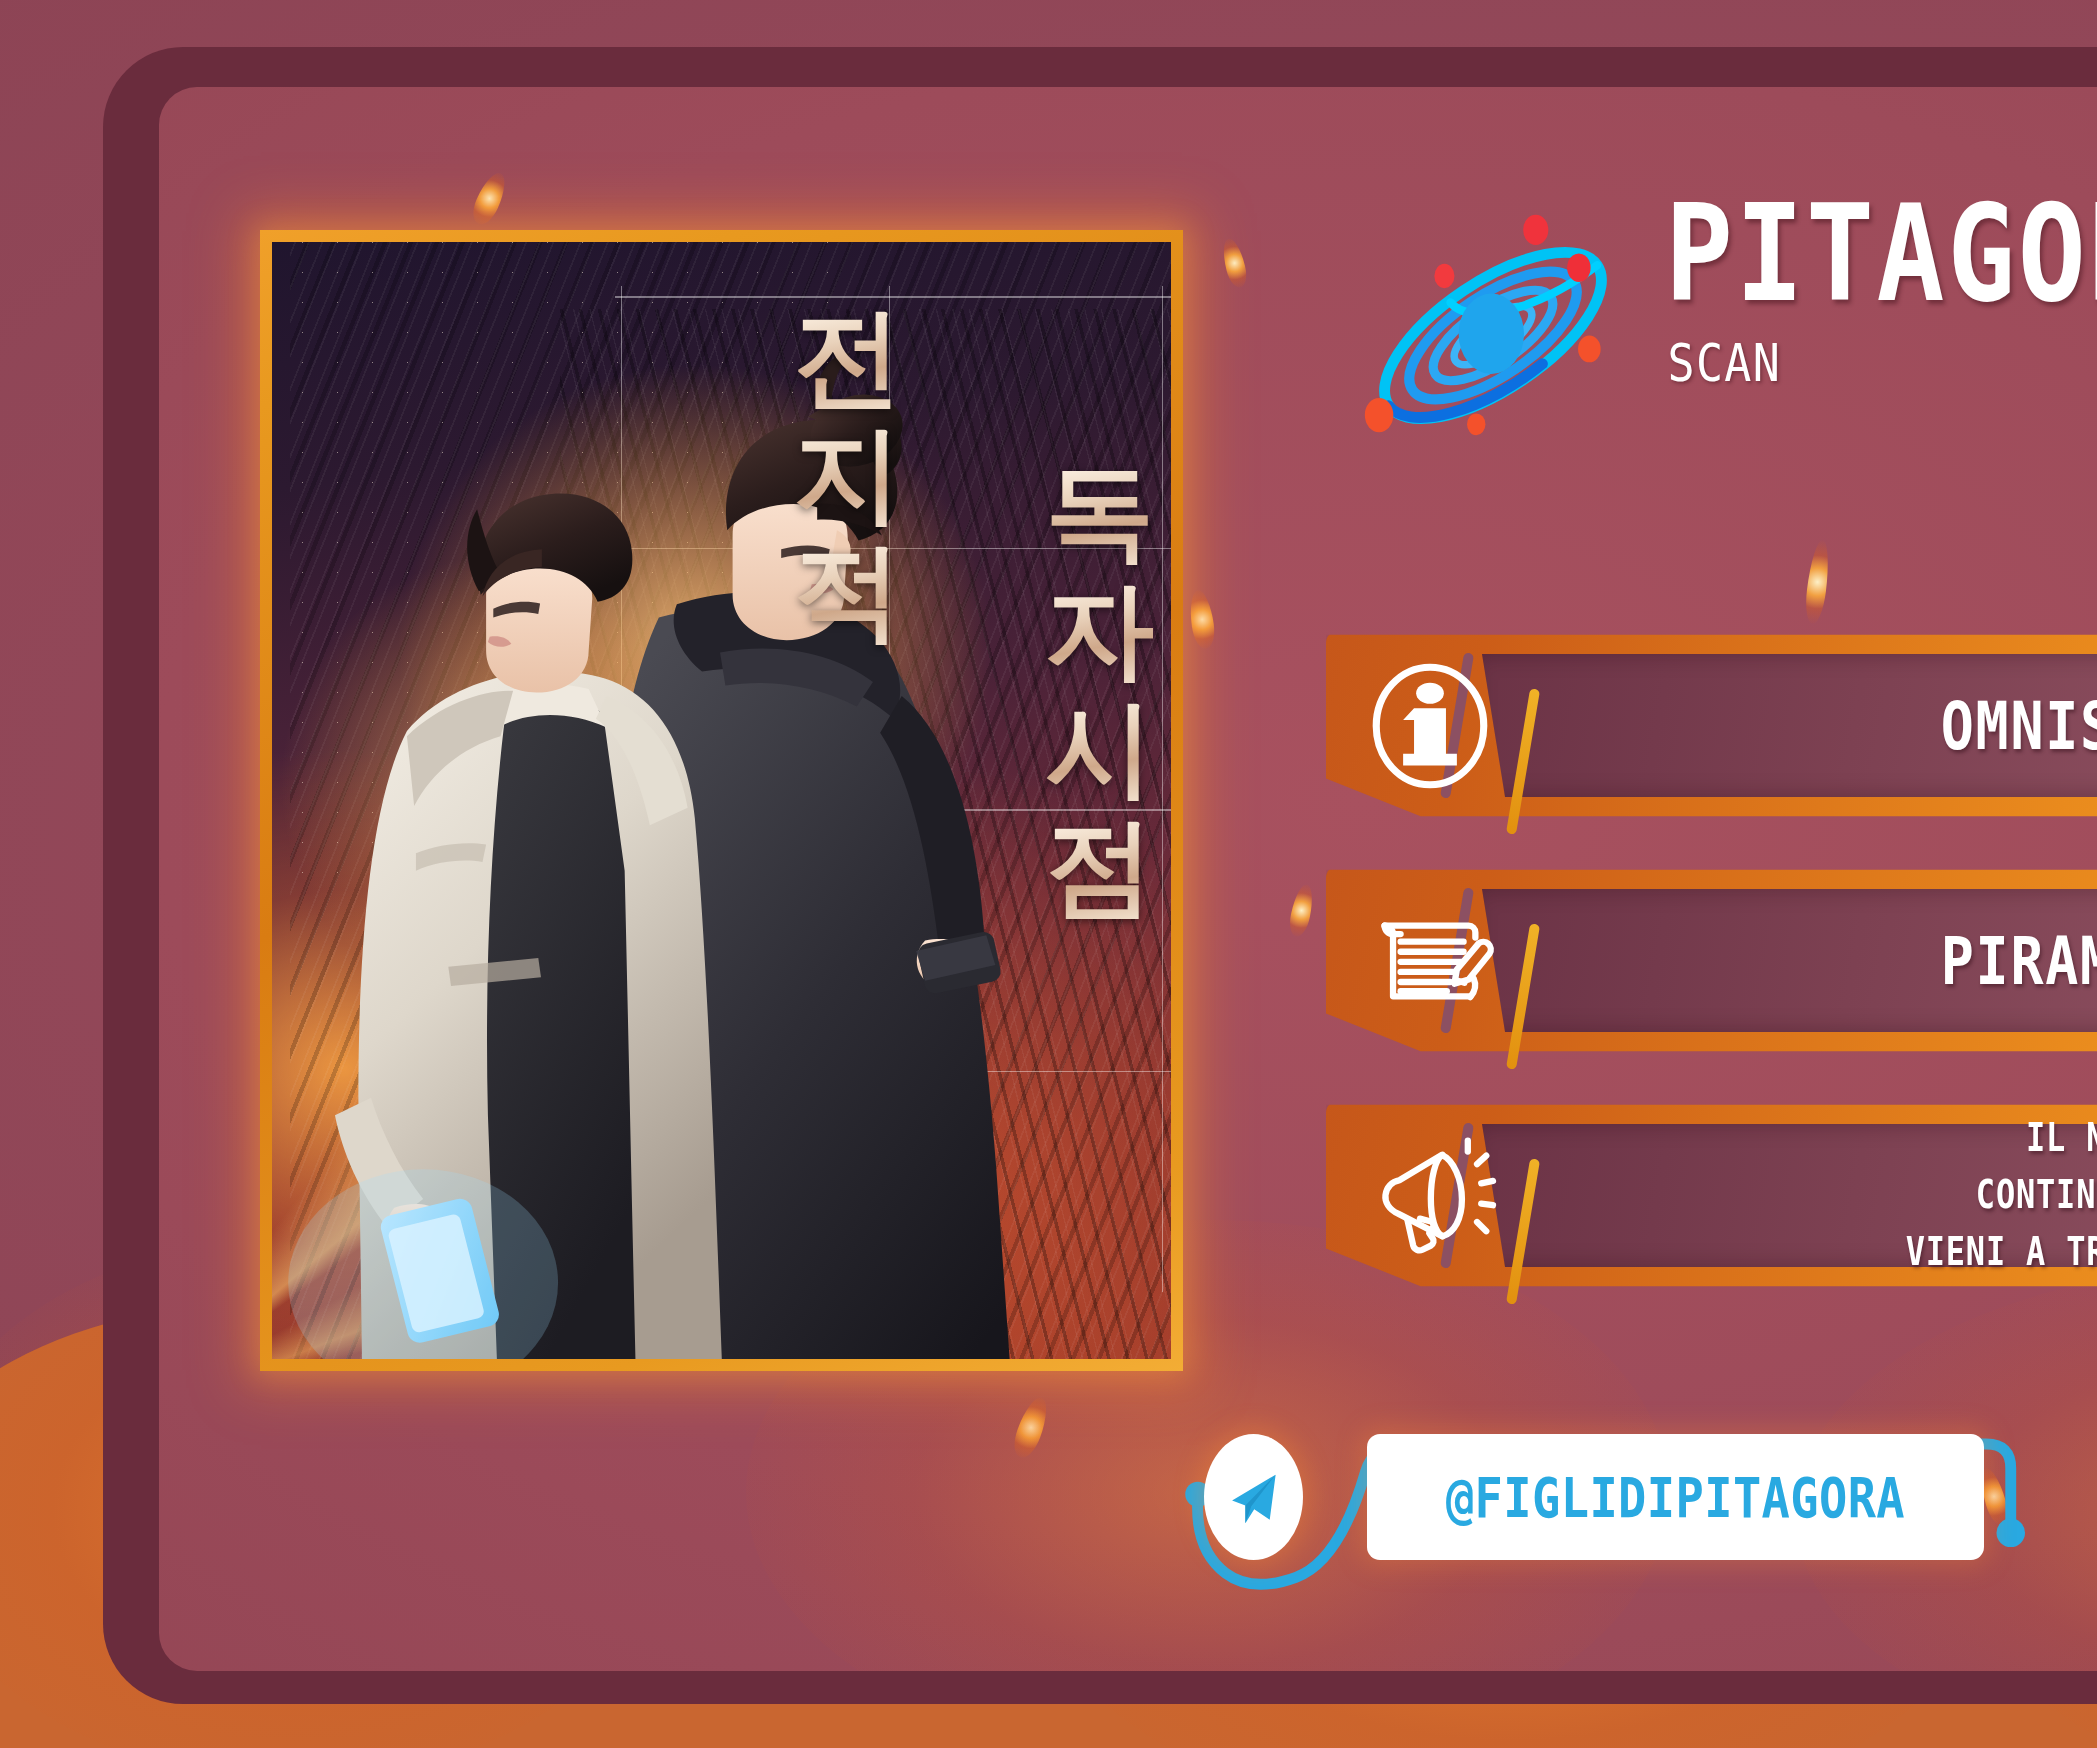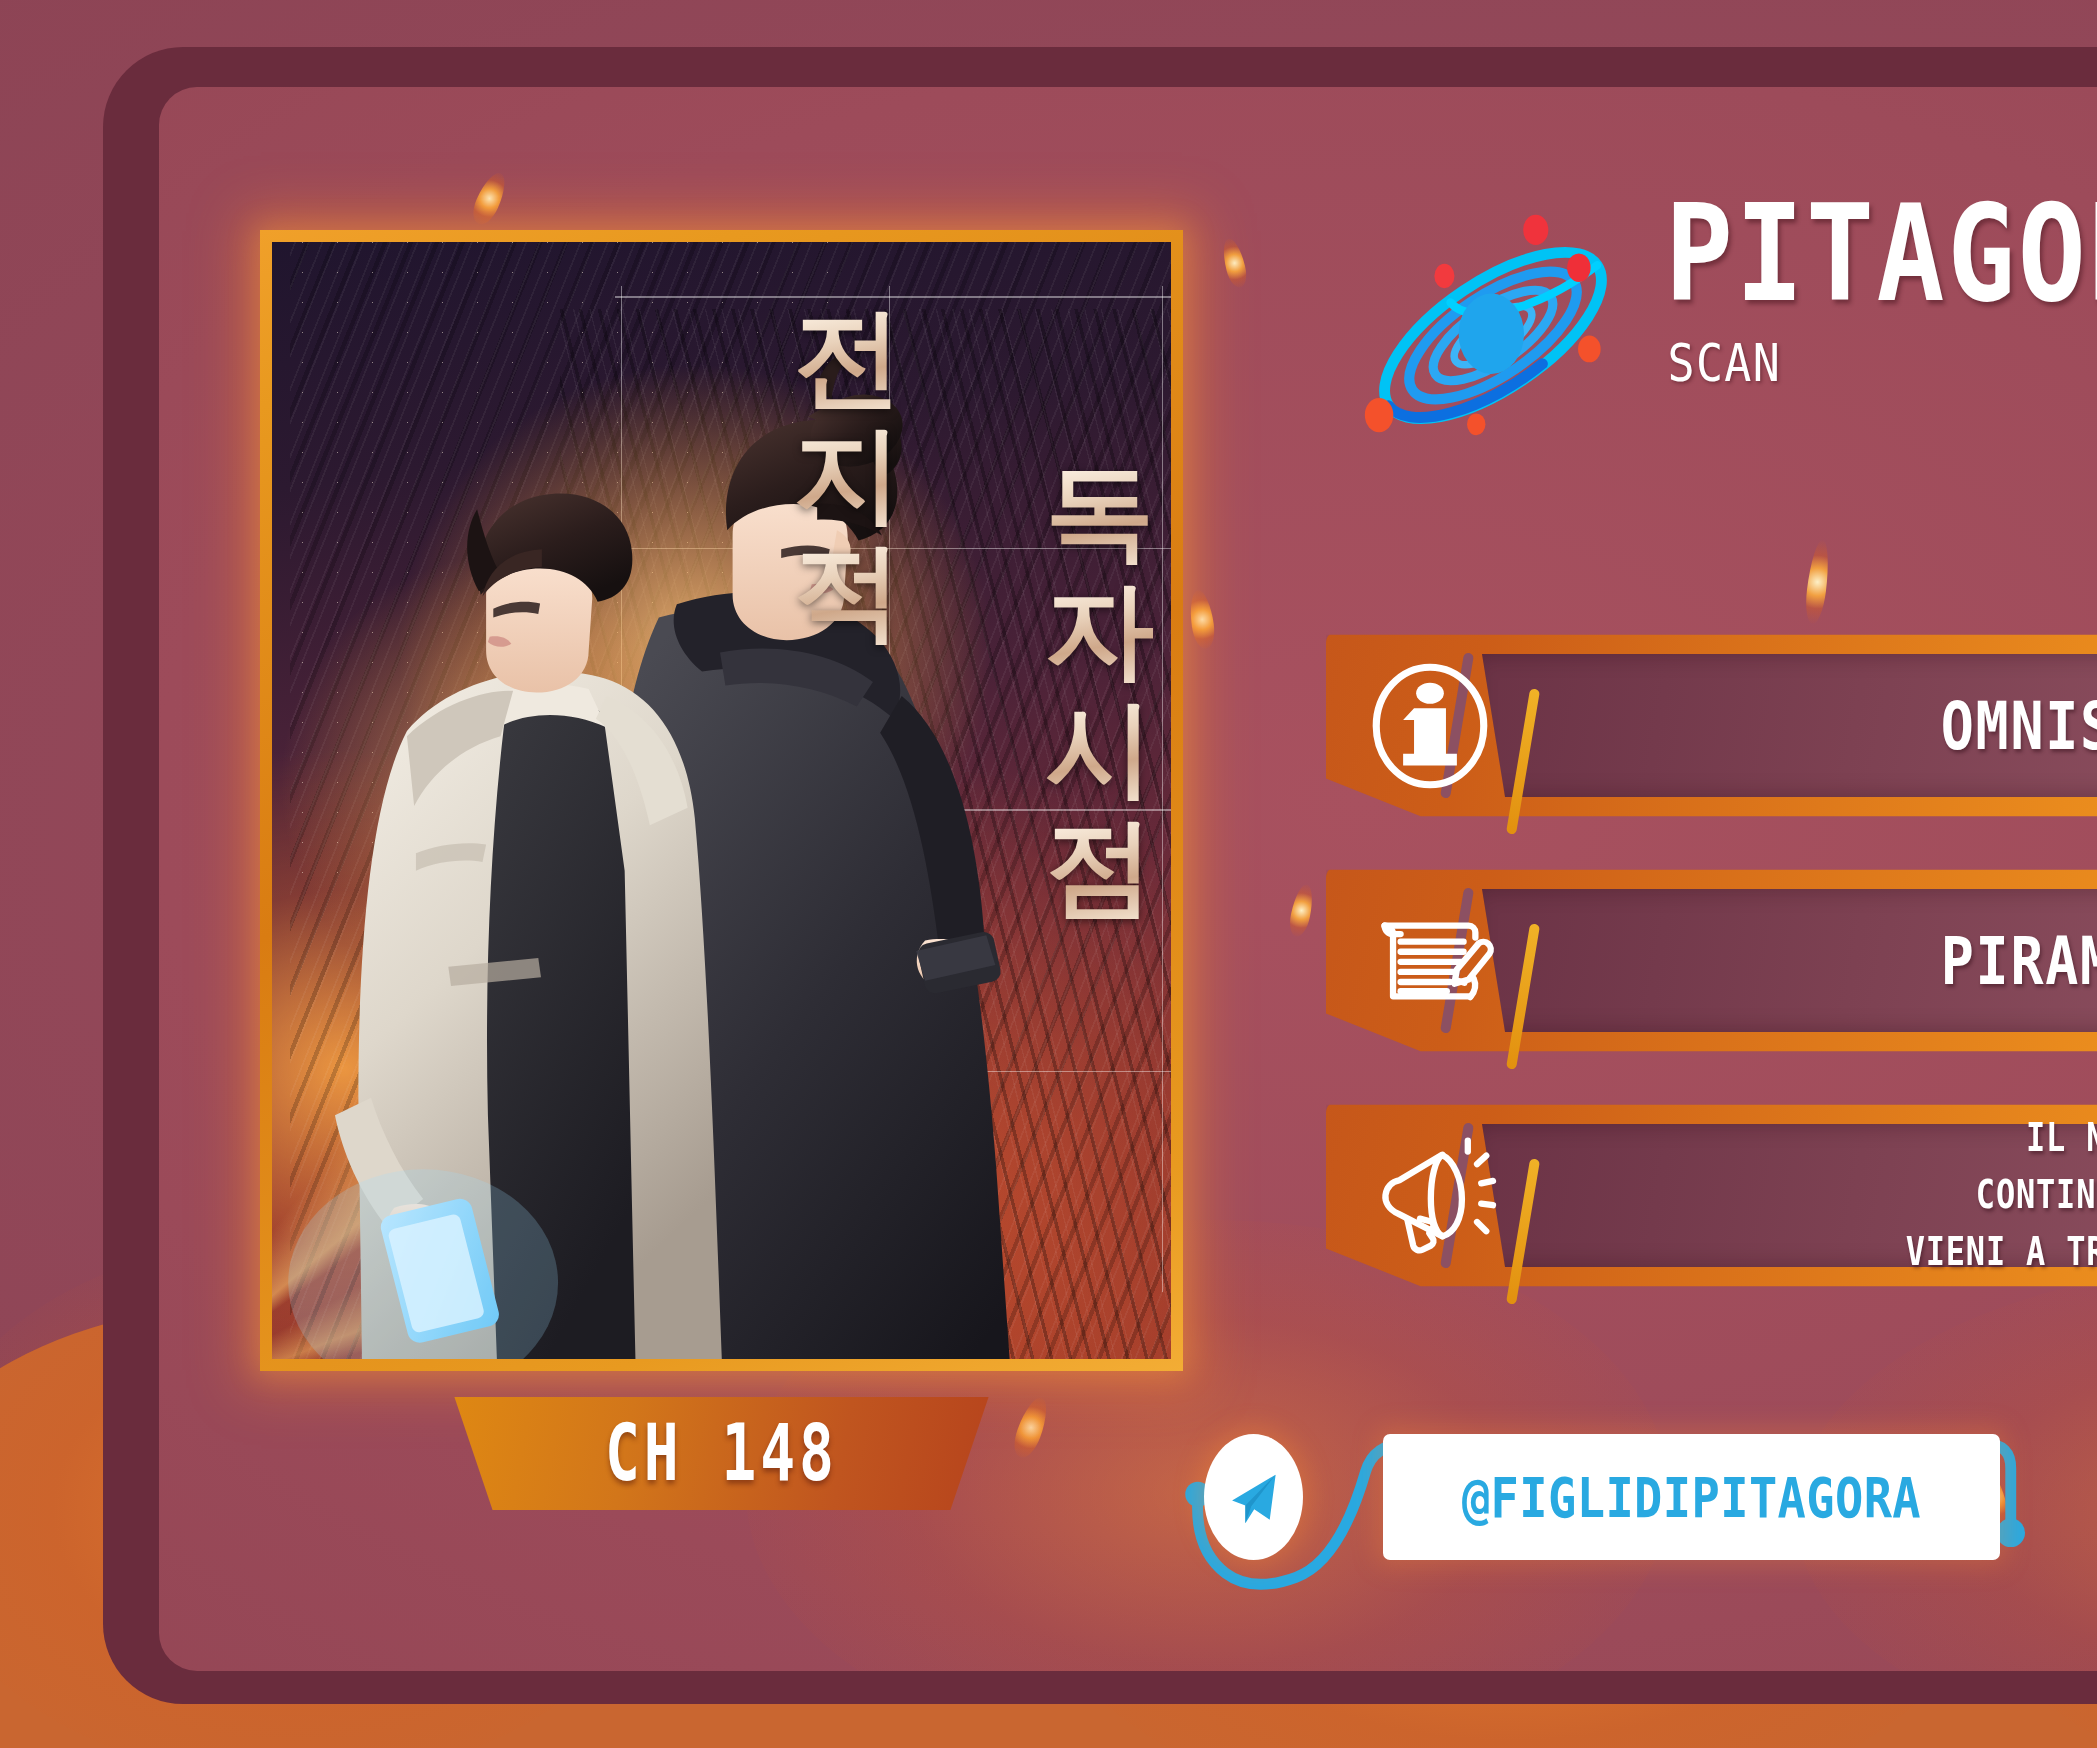--- a/index.html
+++ b/index.html
@@ -260,26 +260,25 @@
     width:99px; height:126px;
     border-radius:50%;
     background:#fff;
     display:flex; align-items:center; justify-content:center;
     z-index:3;
     box-shadow:0 0 25px 6.7px rgba(255,140,50,.30);
   }
   .s-pill{
     position:absolute;
     height:126px;
-    border-radius:7px;
+    border-radius:13px;
     background:#fff;
     display:flex; align-items:center; justify-content:center;
     z-index:3;
     box-shadow:0 0 25px 6.7px rgba(255,140,50,.26);
-    margin-left:16px;
   }
   .s-pill span{
     font-family:"DejaVu Sans Mono", monospace;
     font-weight:700;
     transform:scaleY(1.16);
     white-space:nowrap;
   }
   .conn{ position:absolute; z-index:2; }
 
   
@@ -450,23 +449,20 @@
       </div>
       <div class="kr-col" style="right:2%; top:20%;">
         <div class="kr">독</div>
         <div class="kr">자</div>
         <div class="kr">시</div>
         <div class="kr">점</div>
       </div>
     </div>
   </div>
 
-  <div class="ch-tab">
-    <span>CH 148</span>
-  </div>
 
   <div class="logo-block">
     <div class="galaxy">
       <svg viewBox="0 0 740 580" width="310" height="243">
         <g transform="rotate(-34 370 290)">
           <ellipse cx="370" cy="290" rx="300" ry="128" fill="none" stroke="#00c3f5" stroke-width="26"></ellipse>
           <ellipse cx="370" cy="290" rx="232" ry="96" fill="none" stroke="#1f9bf0" stroke-width="24"></ellipse>
           <ellipse cx="370" cy="290" rx="166" ry="66" fill="none" stroke="#2ba8f3" stroke-width="22"></ellipse>
           <ellipse cx="370" cy="290" rx="108" ry="42" fill="none" stroke="#3cb5f7" stroke-width="18"></ellipse>
 

